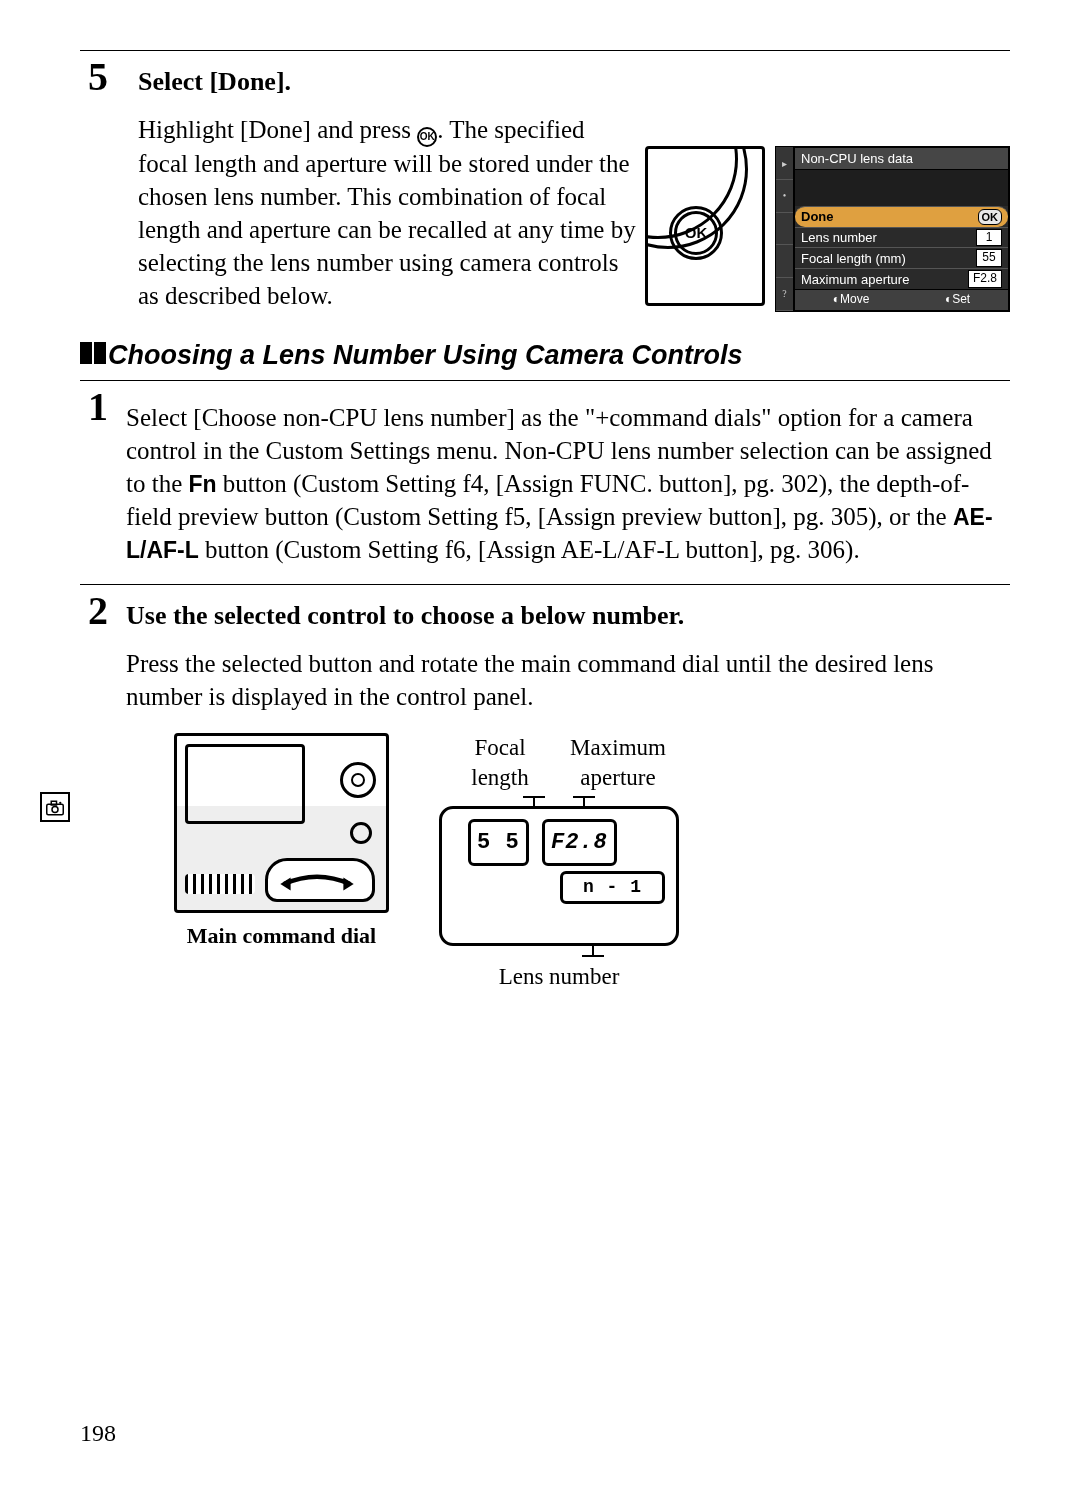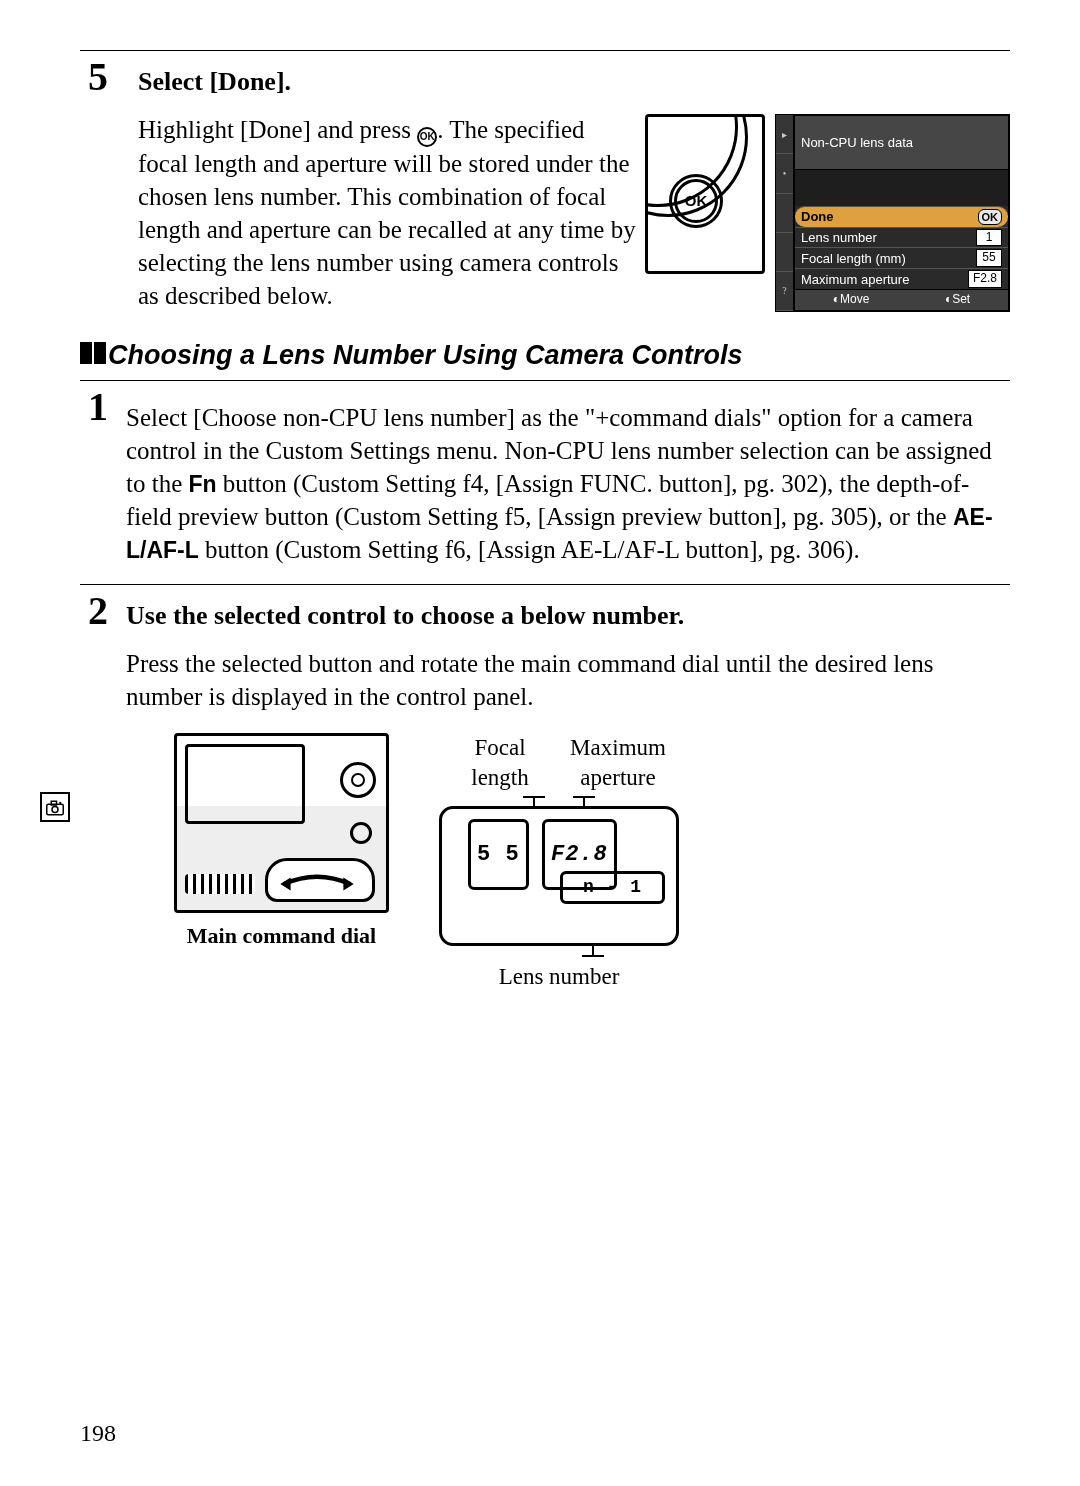--- a/index.html
+++ b/index.html
@@ -31,21 +31,21 @@
   .sq { display:inline-block; width:12px; height:22px; background:#000; margin-right:2px; }
   .row5 { display:flex; align-items:flex-end; gap: 8px; margin-left: 12px; }
   .row5 .left { flex:1; }
   .illus-block { display:flex; align-items:flex-start; gap:10px; }
   .ok-illus { width:120px; height:160px; border:3px solid #000; border-radius:4px; position:relative; overflow:hidden; }
   .ok-illus .arc1 { position:absolute; left:-70px; top:-70px; width:160px; height:160px; border:3px solid #000; border-radius:50%; }
   .ok-illus .arc2 { position:absolute; left:-60px; top:-60px; width:160px; height:160px; border:3px solid #000; border-radius:50%; }
   .ok-btn { position:absolute; left:26px; top:62px; width:44px; height:44px; border:3px solid #000; border-radius:50%; display:flex; align-items:center; justify-content:center; font-weight:bold; font-size:15px; font-family:Arial; }
   .ok-btn::before { content:""; position:absolute; inset:-8px; border:3px solid #000; border-radius:50%; }
   .lcd-menu { width:215px; background:#2a2a2a; color:#fff; font-family:Arial; font-size:13px; border:1px solid #000; }
-  .lcd-menu .title { background:#464646; padding:18px 6px; border-bottom:1px solid #000; font-size:13px; }
+  .lcd-menu .title { background:#464646; padding:2px 6px; border-bottom:1px solid #000; font-size:13px; }
   .lcd-menu .blank { height:36px; background:#1e1e1e; }
   .lcd-menu .row { display:flex; justify-content:space-between; align-items:center; padding:1px 6px; border-top:1px solid #555; font-size:13px; }
   .lcd-menu .row.done { background:#dfa040; color:#000; font-weight:bold;border-radius:10px; }
   .lcd-menu .row .val { background:#fff; color:#000; padding:0 4px; border:1px solid #000; min-width:26px; text-align:center; font-size:12px; }
   .lcd-menu .row.done .okbox { border:1px solid #000; background:#e8e8e8; color:#000; font-size:11px; padding:0 3px; border-radius:6px; }
   .lcd-menu .foot { display:flex; justify-content:space-around; background:#404040; padding:2px 0; font-size:12px; border-top:1px solid #000; }
   .lcd-sidecol { width:18px; background:#363636; border-right:1px solid #000; display:flex; flex-direction:column; }
   .lcd-sidecol div { flex:1; border-bottom:1px solid #555; display:flex; align-items:center; justify-content:center; font-size:10px; color:#ccc; }
   .lcd-wrap { display:flex; border:1px solid #000; }
   .side-tab { position:absolute; left:40px; top:792px; width:30px; height:30px; border:2px solid #000; display:flex; align-items:center; justify-content:center; }
@@ -62,21 +62,21 @@
   .cam-box .arrow { position:absolute; left:100px; bottom:18px; width:80px; height:22px; }
   .cam-box .arrow svg { width:100%; height:100%; }
   .main-dial-label { font-weight:bold; text-align:center; margin-top:8px; font-size:22px; }
   .panel-illus { width:260px; }
   .panel-labels { display:flex; justify-content:center; gap:18px; font-size:23px; text-align:center; margin-bottom:2px; }
   .panel-labels div { width:100px; }
   .tick-row { display:flex; justify-content:center; gap:48px; margin-bottom:0; }
   .tick { width:2px; height:10px; background:#000; position:relative; }
   .tick::before { content:""; position:absolute; left:-10px; top:0; width:22px; height:2px; background:#000; }
   .panel-box { width:240px; height:140px; border:3px solid #000; border-radius:14px; margin:0 auto; position:relative; font-family:'Courier New', monospace; }
-  .seg { position:absolute; border:3px solid #000; border-radius:6px; padding:18px 6px; font-size:22px; font-weight:bold; letter-spacing:1px; font-family:'Courier New', monospace; }
+  .seg { position:absolute; border:3px solid #000; border-radius:6px; padding:6px 6px; font-size:22px; font-weight:bold; letter-spacing:1px; font-family:'Courier New', monospace; }
   .seg1 { left:26px; top:10px; }
   .seg2 { left:100px; top:10px; font-style:italic; }
   .seg3 { left:118px; top:62px; font-size:18px; padding:2px 20px; }
   .panel-tickline { position:absolute; left:150px; bottom:-14px; width:2px; height:14px; background:#000; }
   .panel-tickline::after { content:""; position:absolute; left:-10px; bottom:0; width:22px; height:2px; background:#000; }
   .lens-num-label { text-align:center; margin-top:16px; font-size:23px; }
   .inline-bold { font-weight:bold; font-family:Arial, Helvetica, sans-serif; font-size:23px; }
   .ok-glyph { display:inline-flex; width:20px; height:20px; border:2px solid #000; border-radius:50%; align-items:center; justify-content:center; font-size:10px; font-family:Arial; font-weight:bold; vertical-align:-2px; }
   .cam-icon svg { width:18px; height:16px; }
 </style>

